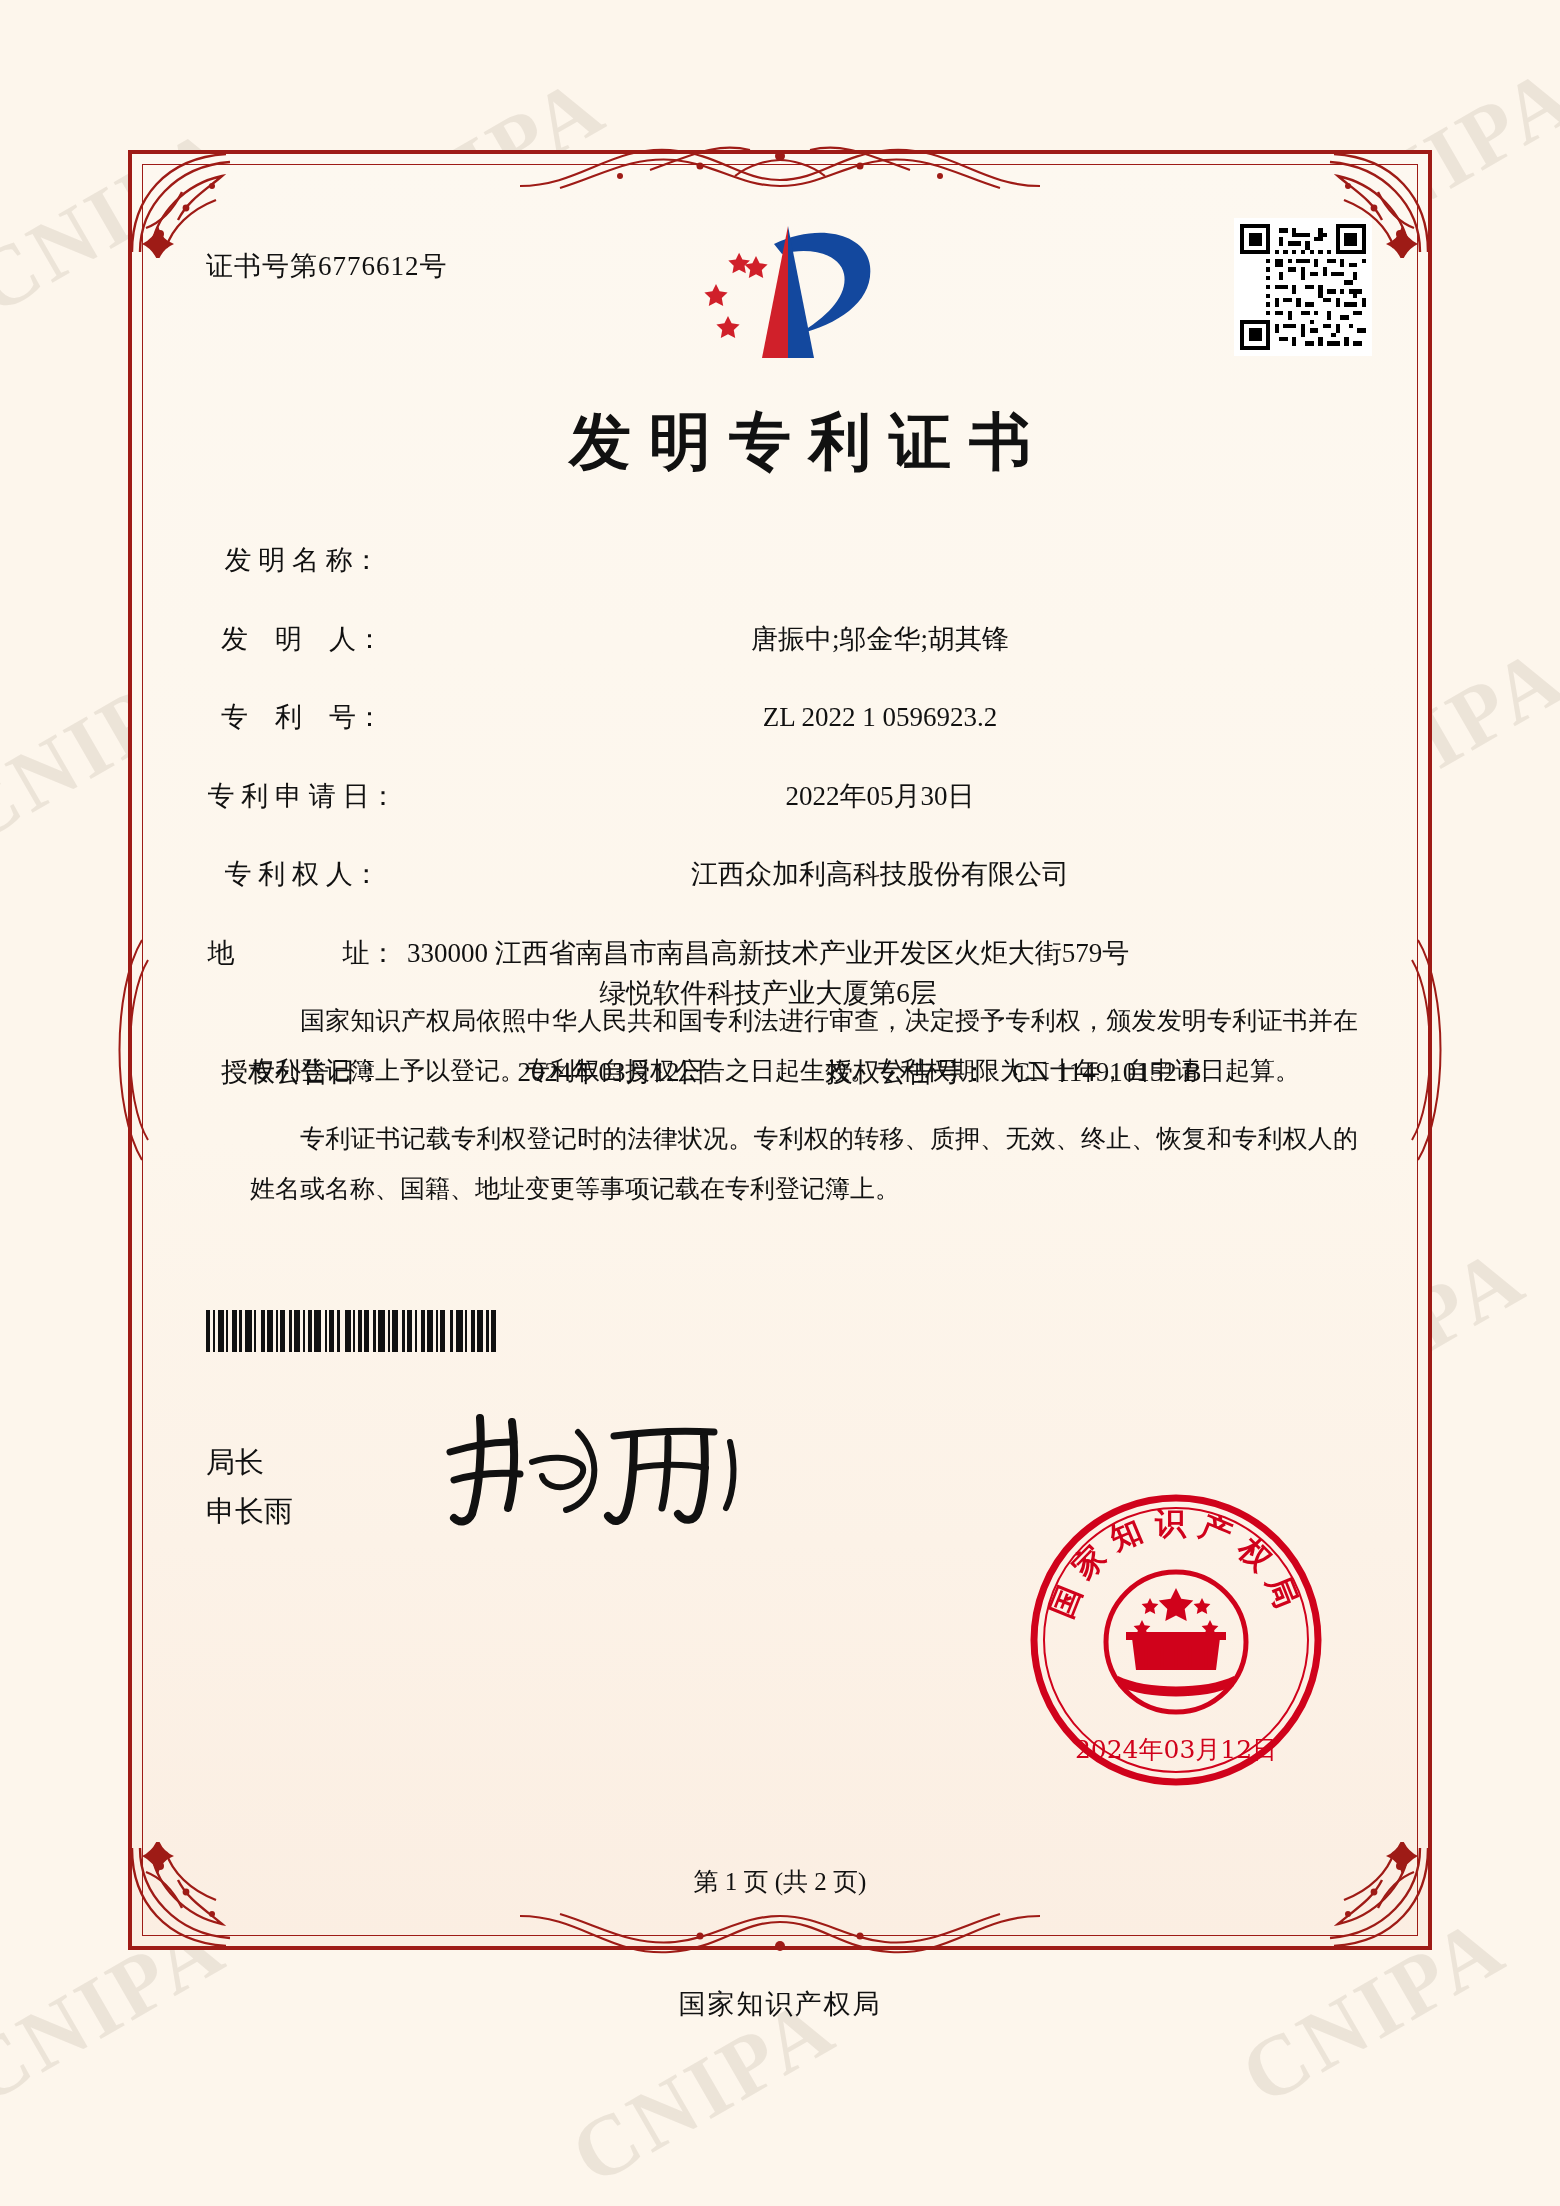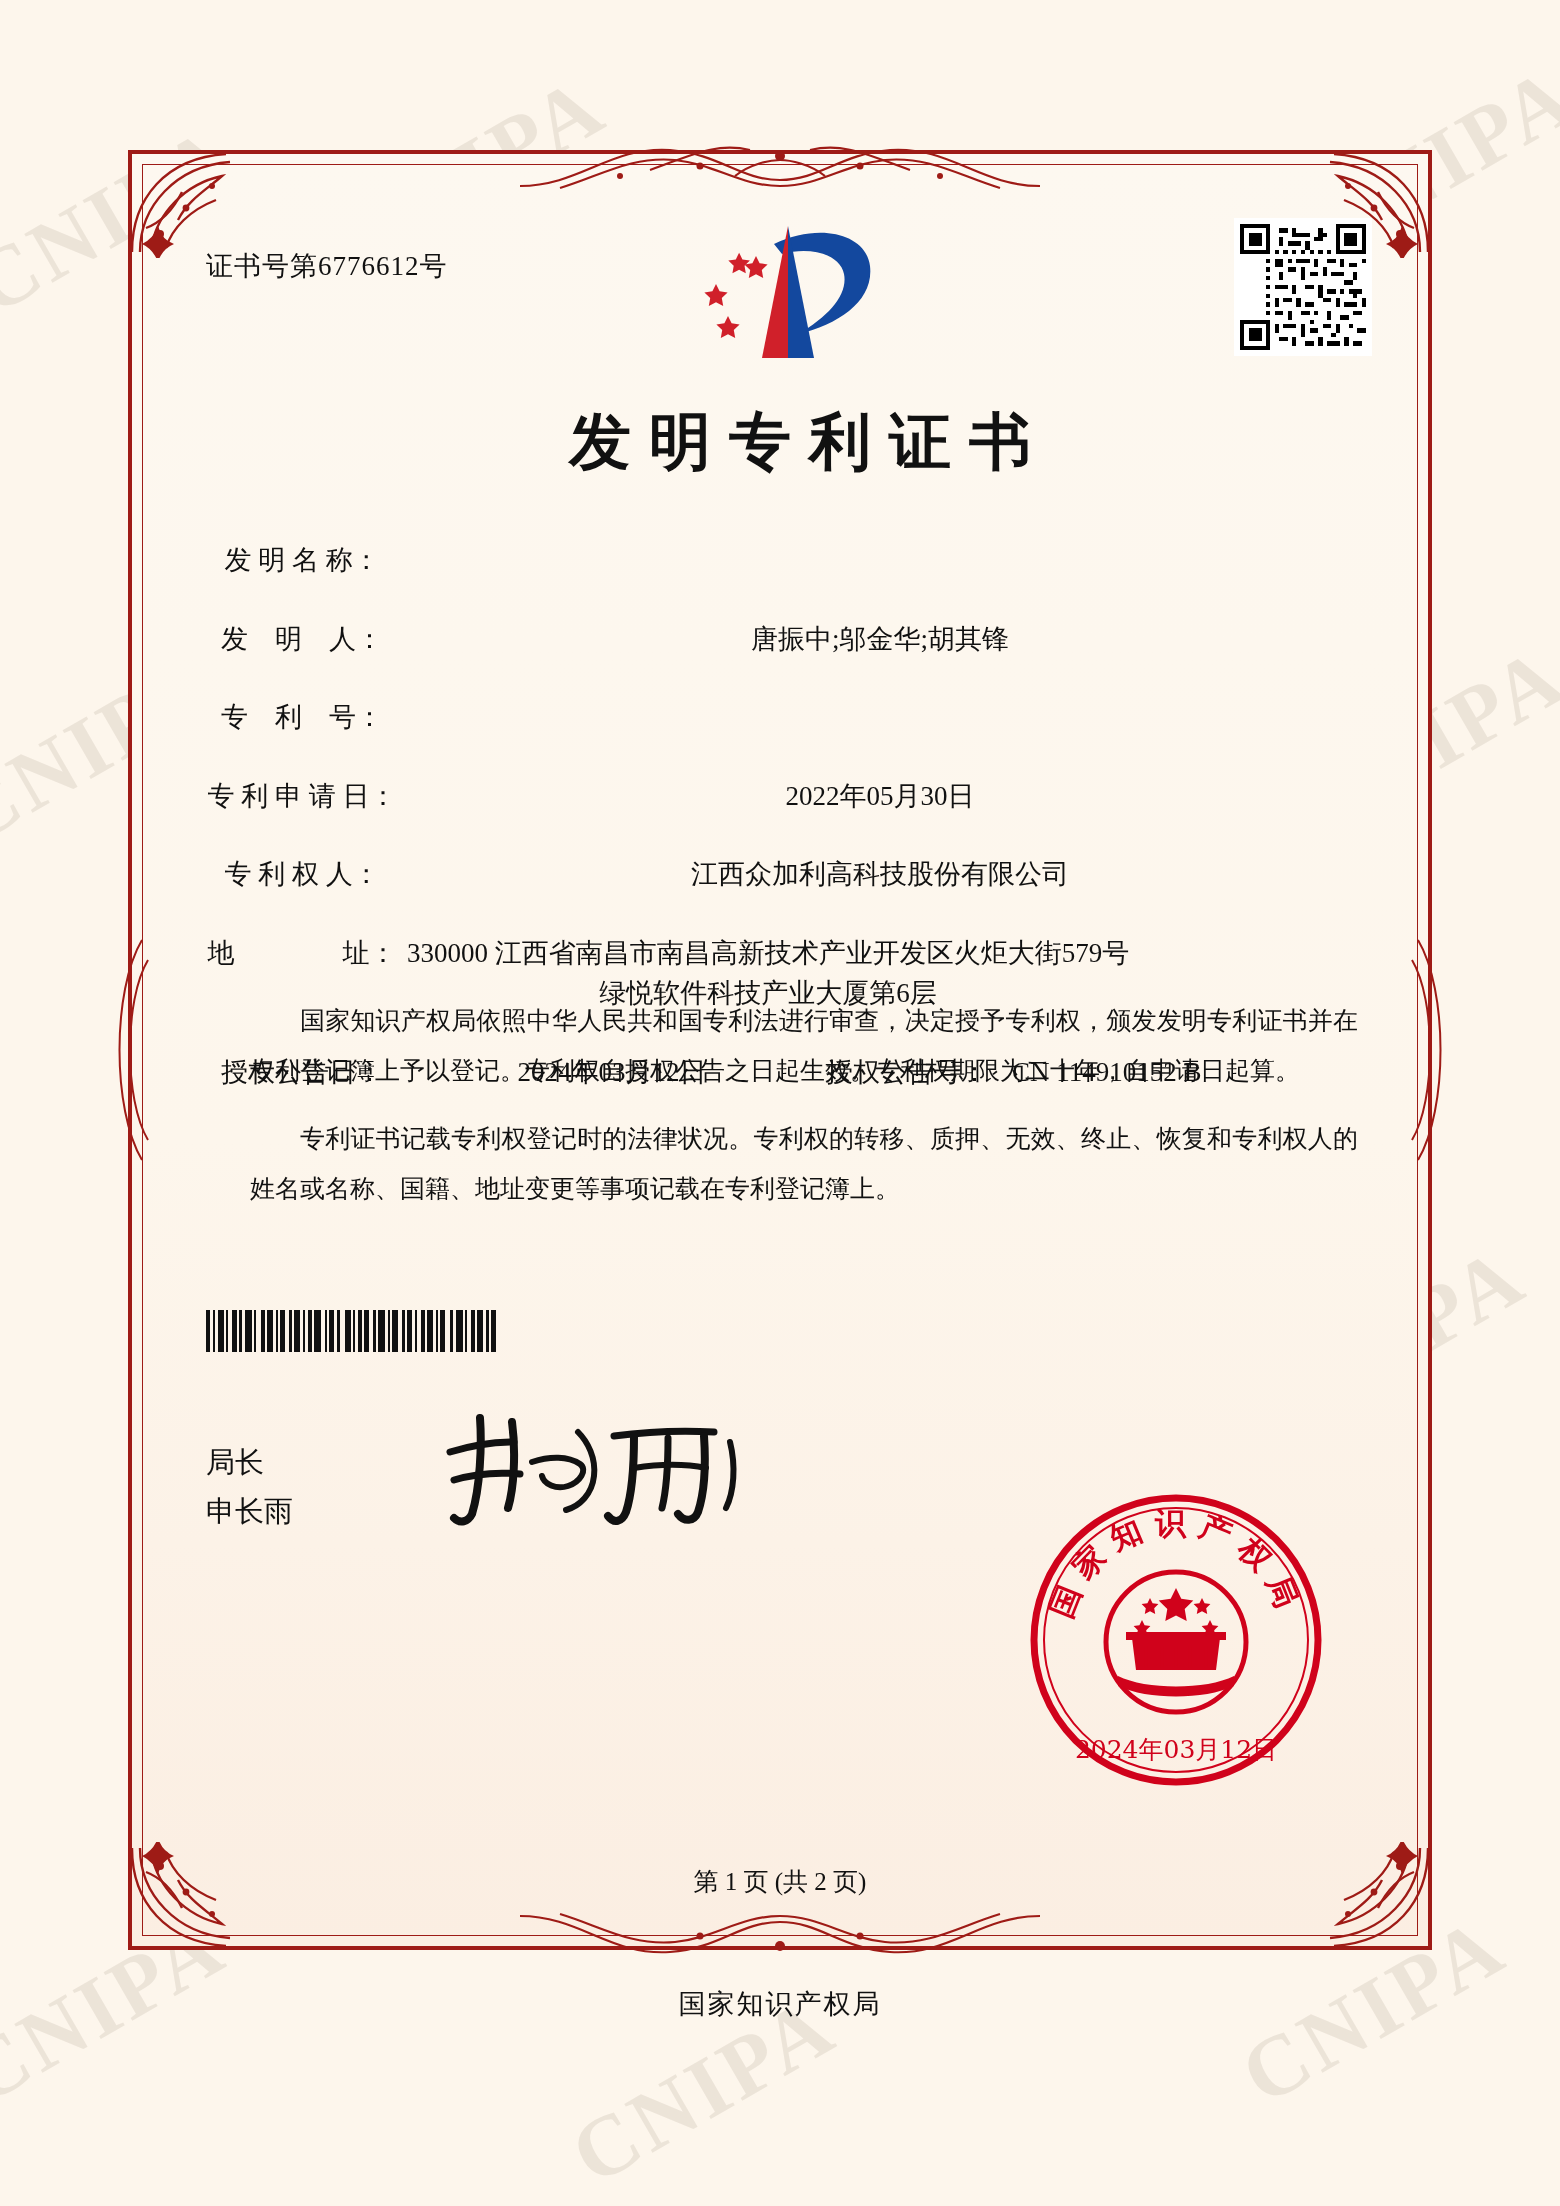--- a/index.html
+++ b/index.html
@@ -439,20 +439,21 @@
         <div class="lbl">发 明 名 称：</div>
       </div>
 
       <div class="row">
         <div class="lbl">发　明　人：</div>
         <div class="val">唐振中;邬金华;胡其锋</div>
       </div>
 
       <div class="row">
         <div class="lbl">专　利　号：</div>
+        <div class="val">ZL 2022 1 0596923.2</div>
       </div>
 
       <div class="row">
         <div class="lbl">专 利 申 请 日：</div>
         <div class="val">2022年05月30日</div>
       </div>
 
       <div class="row">
         <div class="lbl">专 利 权 人：</div>
         <div class="val">江西众加利高科技股份有限公司</div>

